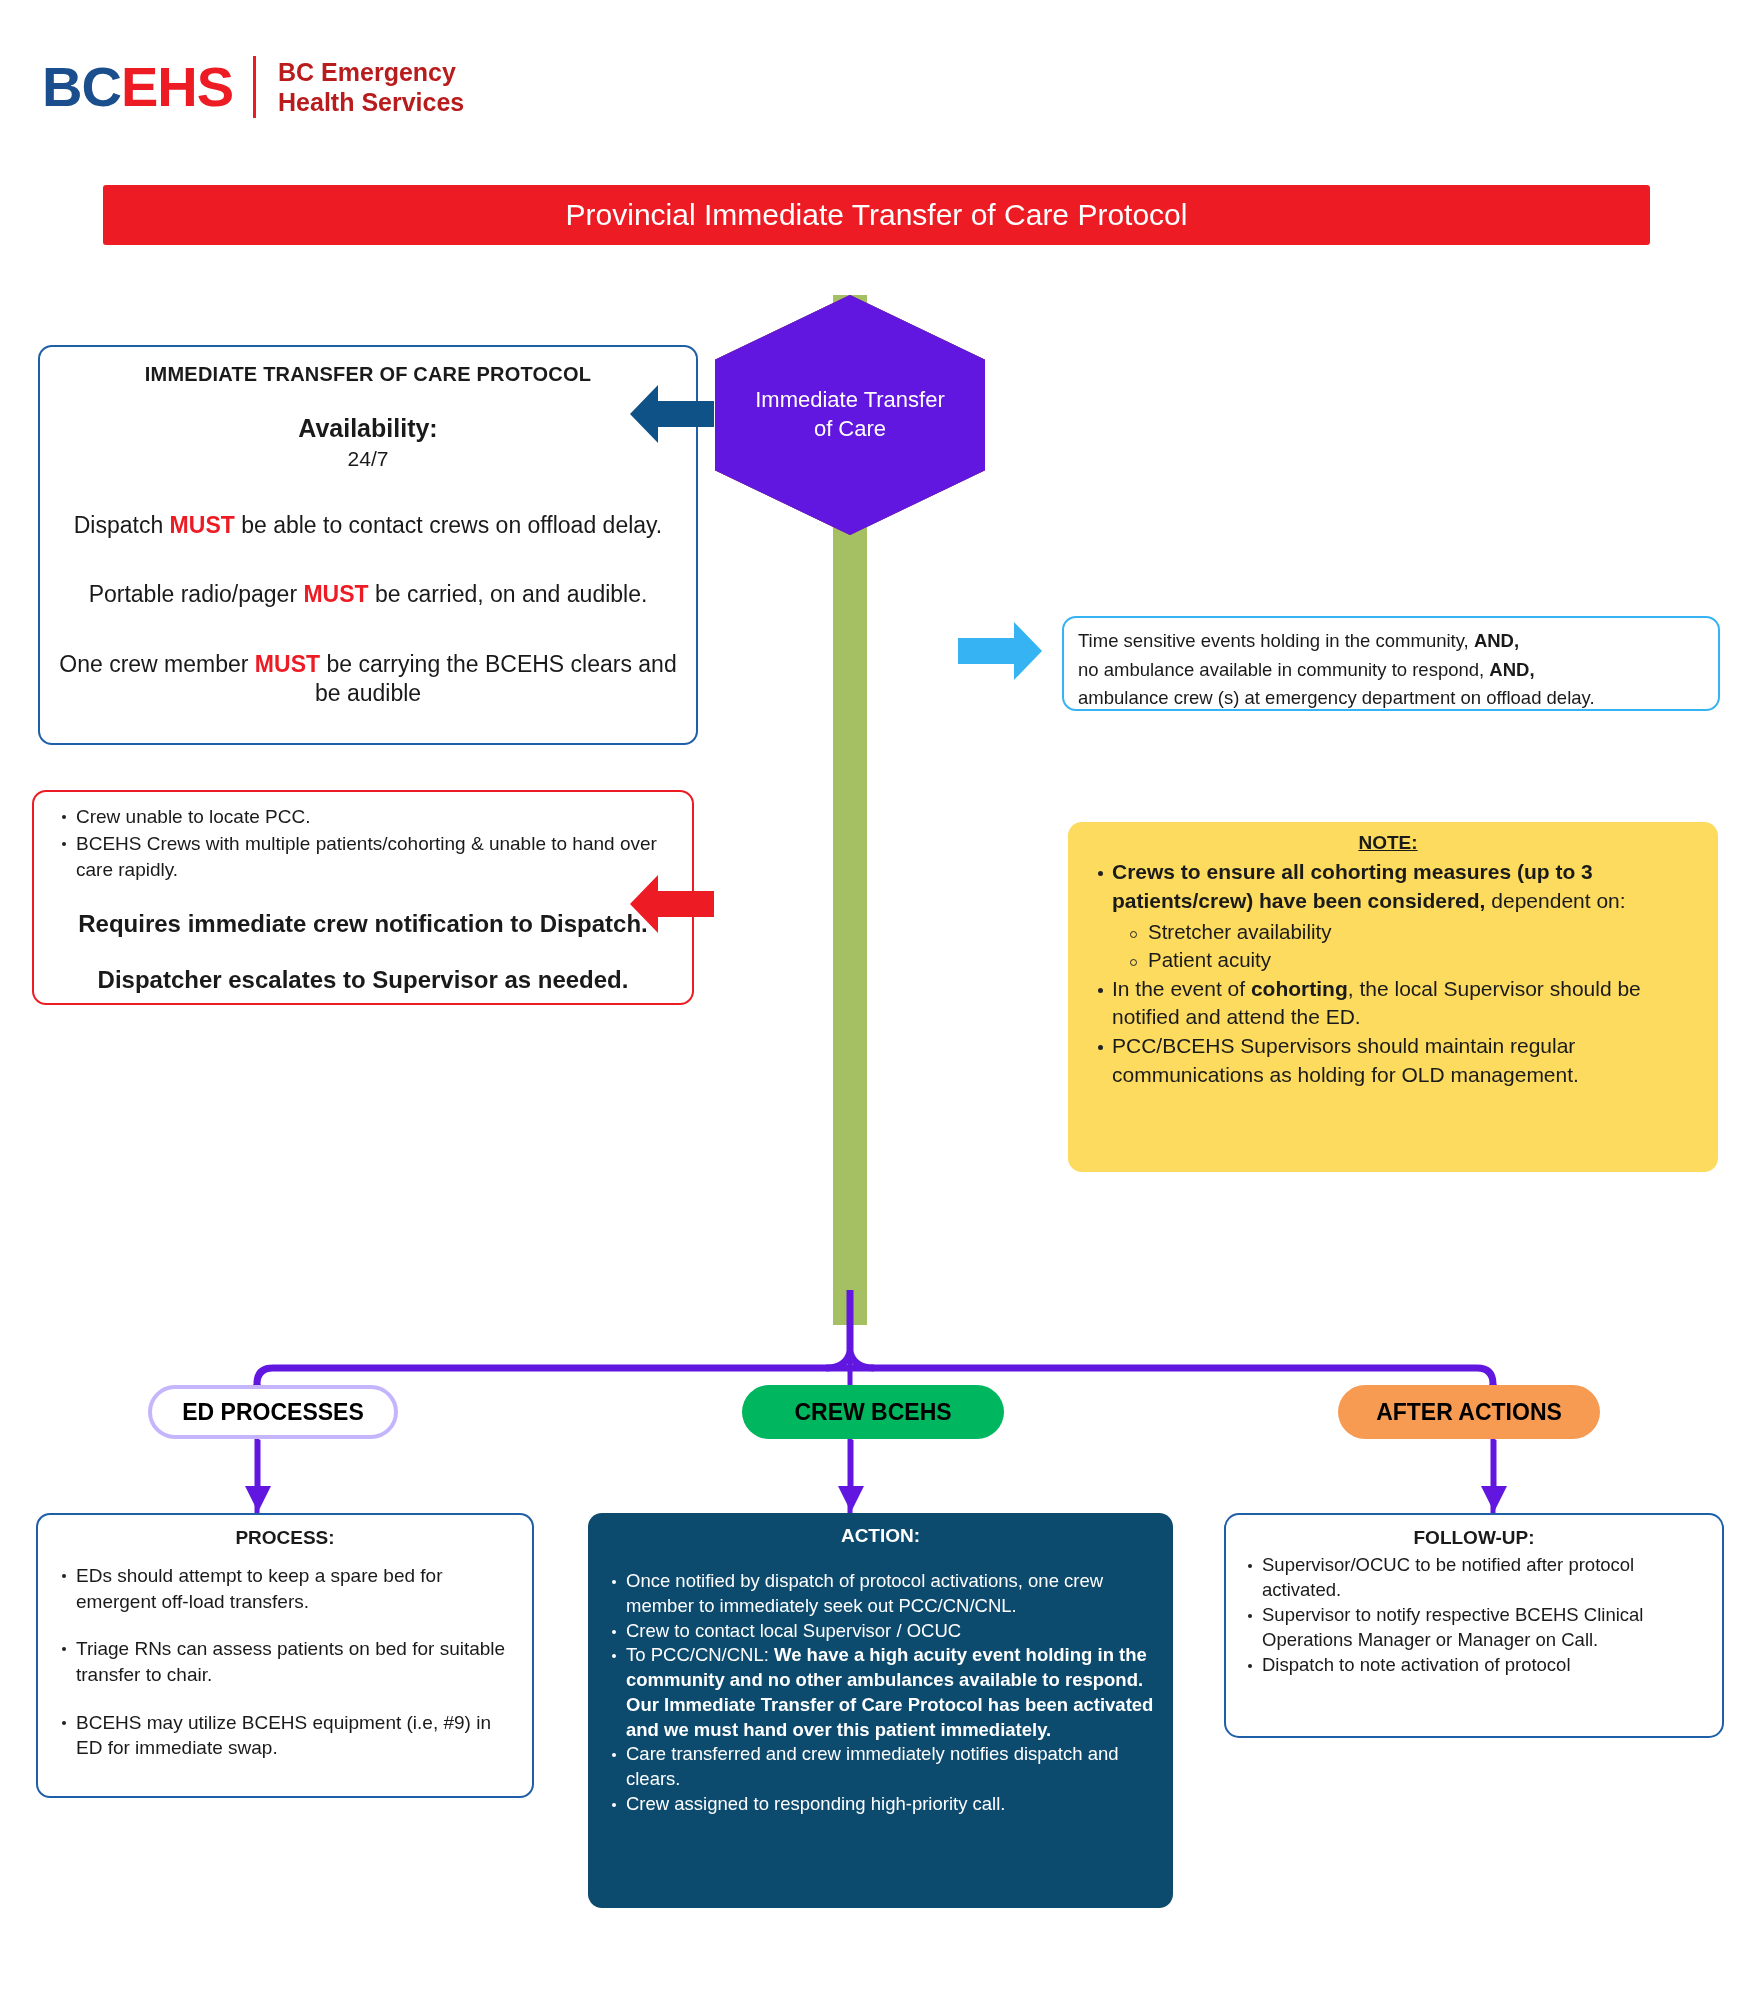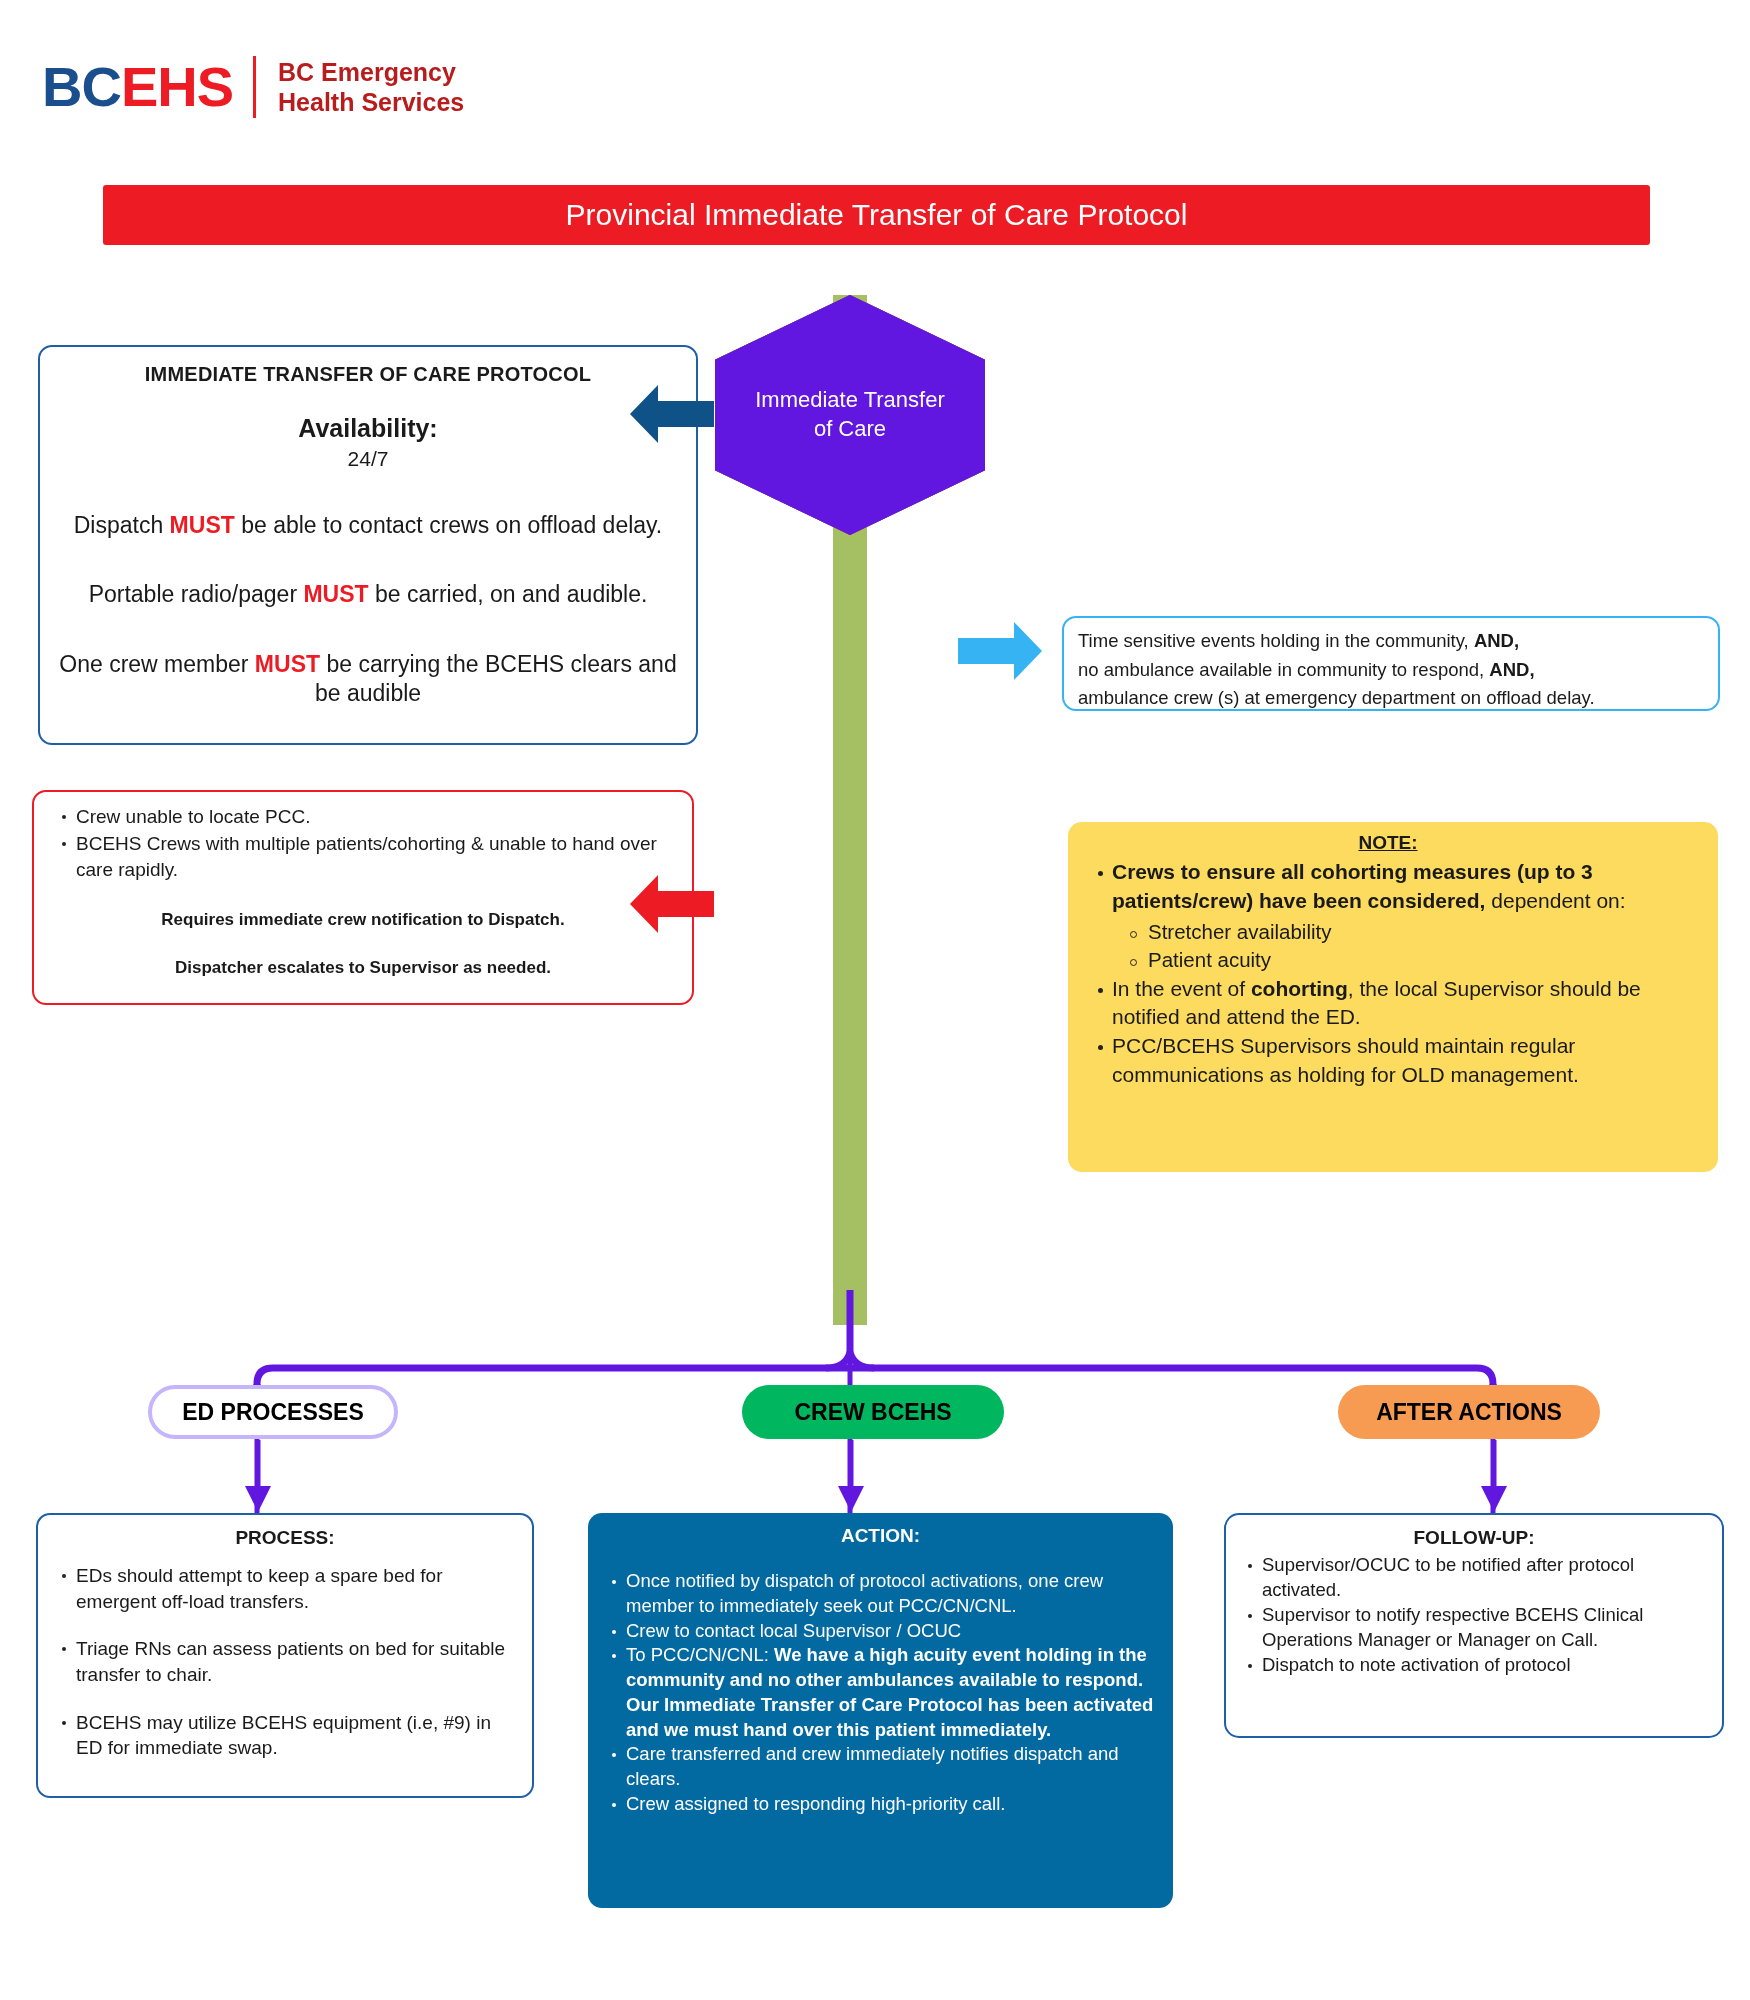--- a/index.html
+++ b/index.html
@@ -71,21 +71,21 @@
   .box {
     position: absolute;
     box-sizing: border-box;
     border-radius: 14px;
     background: #ffffff;
   }
   .box-blue  { border: 2.5px solid #1f5fa8; }
   .box-red   { border: 2.5px solid #ed1c24; }
   .box-ltblue{ border: 2.5px solid #36b3f2; }
   .box-yellow{ border: none; background: #fcdb5e; }
-  .box-green { border: none; background: #0369a1; }
+  .box-green { border: none; background: #0c4a6e; }
 
   .box-title {
     text-align: center;
     font-weight: bold;
     font-size: 19px;
     margin-bottom: 4px;
   }
   .box-title-u { text-decoration: underline; }
 
   
@@ -144,21 +144,21 @@
   .bullets.sub li::before {
     width: 7px; height: 7px;
     border-radius: 50%;
     background: transparent;
     border: 1.6px solid #222;
     top: 10px; left: -18px;
   }
   #exclusion-box .emph {
     text-align: center;
     font-weight: bold;
-    font-size: 17px;
+    font-size: 24px;
     margin-top: 28px;
   }
 
   
   #inclusion-box {
     left: 1062px; top: 616px;
     width: 658px; height: 95px;
     padding: 10px 14px 0 14px;
   }
   #inclusion-box p {

